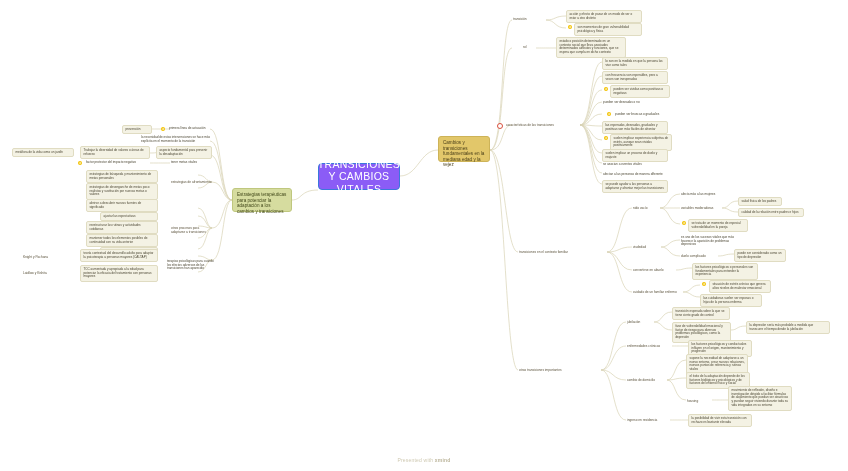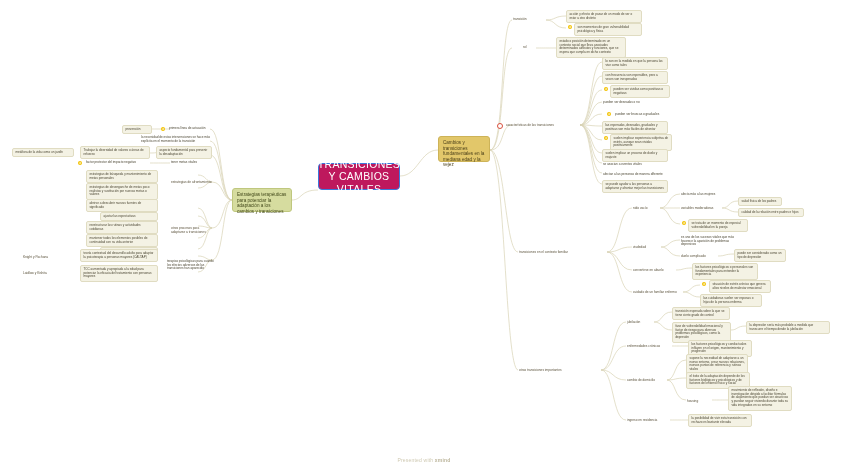--- a/index.html
+++ b/index.html
@@ -6,21 +6,21 @@
   body{width:848px;height:471px;position:relative;overflow:hidden;
        font-family:"Liberation Sans","DejaVu Sans",sans-serif;
        -webkit-font-smoothing:antialiased;}
   #canvas{position:absolute;inset:0;}
   svg.links{position:absolute;left:0;top:0;width:848px;height:471px;overflow:visible;}
 
   .node{position:absolute;box-sizing:border-box;}
 
   
   .central{
-    background:#be185d;color:#ffffff;border:1px solid #3b78dc;border-radius:4px;
+    background:#8b5cf6;color:#ffffff;border:1px solid #3b78dc;border-radius:4px;
     font-size:10.5px;line-height:12.5px;text-align:center;letter-spacing:.3px;
     display:flex;align-items:center;justify-content:center;padding:4px 6px;
   }
 
   
   .topic{
     border-radius:3px;font-size:4.6px;line-height:5.6px;padding:3px 4px;
     box-sizing:border-box;
   }
   .topic-gold{background:#e2c76a;border:1px solid #cdb358;color:#4a3f19;}

